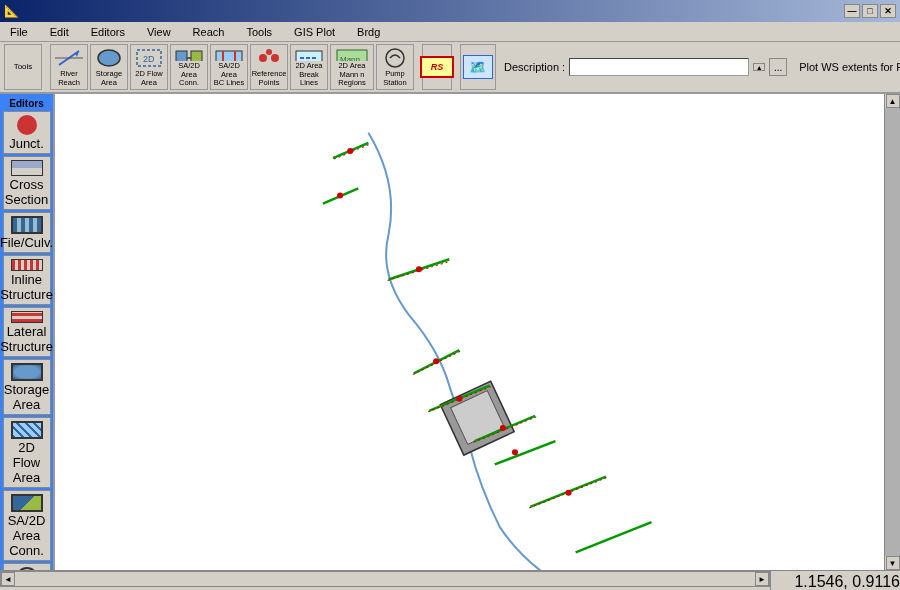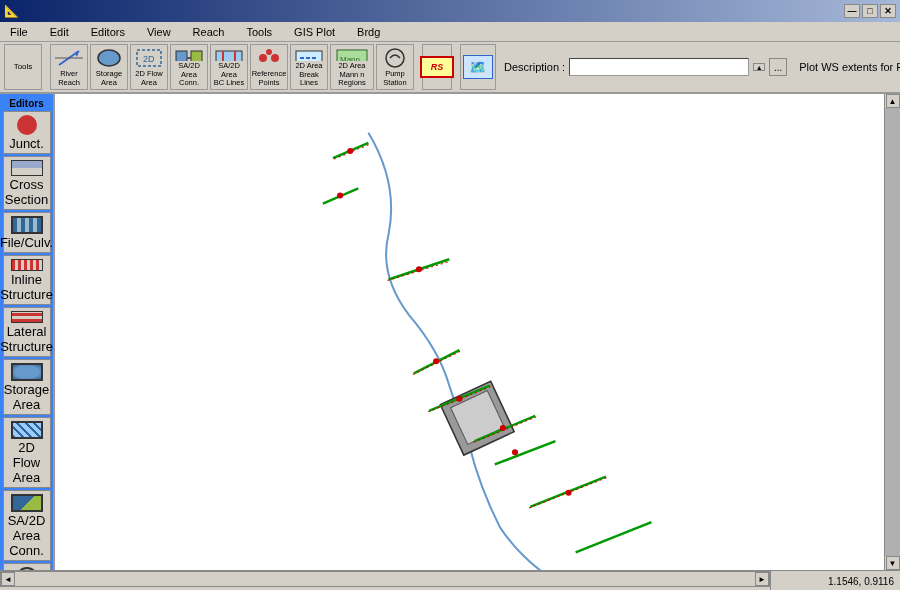--- a/index.html
+++ b/index.html
@@ -240,24 +240,24 @@
       display: flex; align-items: center; justify-content: center;
       cursor: pointer;
       font-size: 8px;
     }
     #status-bar {
       width: 130px;
       height: 20px;
       background: #d4d0c8;
       border-left: 1px solid #888;
       display: flex;
-      align-items: center;
+      align-items: flex-end;
       justify-content: flex-end;
-      padding-right: 6px;
-      font-size: 10px;
+      padding-right: 0;
+      font-size: 16px;
     }
     .rs-box {
       width: 34px; height: 22px;
       background: #ffff99;
       border: 2px solid #cc0000;
       font-size: 9px; font-weight: bold;
       display: flex; align-items: center; justify-content: center;
       color: #cc0000;
     }
     .map-icon {

